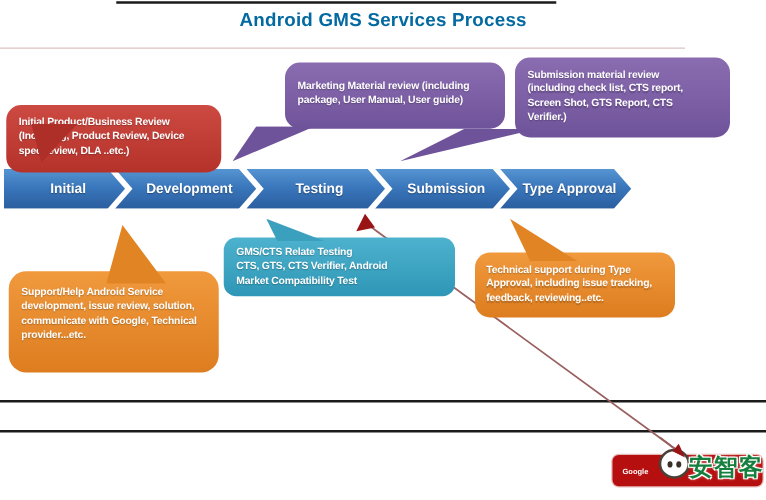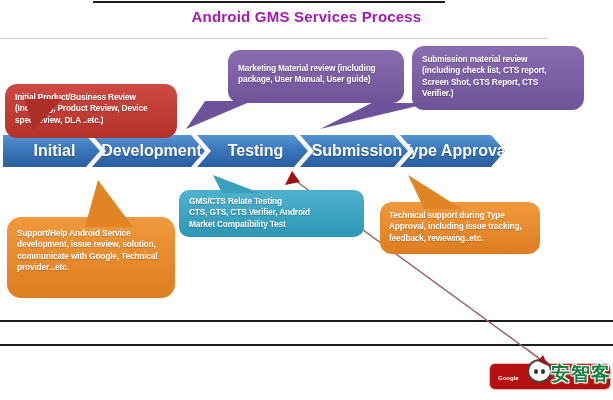--- a/index.html
+++ b/index.html
@@ -3,28 +3,28 @@
 <meta charset="utf-8">
 <style>
   html,body{margin:0;padding:0;background:#ffffff;}
   #stage{position:relative;width:613px;height:400px;background:#ffffff;overflow:hidden;
          font-family:"Liberation Sans",sans-serif;}
   
   .rule{position:absolute;background:#1b1b1b;}
   .faint-rule{position:absolute;background:#dcc3c3;}
   
   .title{position:absolute;top:8px;left:0;width:100%;text-align:center;
-         font-size:15px;font-weight:bold;color:#a21caf;letter-spacing:.2px;}
+         font-size:15px;font-weight:bold;color:#0369a1;letter-spacing:.2px;}
   
   .step{position:absolute;top:135px;height:32px;
         background:linear-gradient(180deg,#5695d2 0%,#3a77bc 45%,#2a5e9f 100%);
         display:flex;align-items:center;justify-content:center;}
   .step.mid{clip-path:polygon(0 0,calc(100% - 14px) 0,100% 50%,calc(100% - 14px) 100%,0 100%,14px 50%);}
   .step.first{clip-path:polygon(0 0,calc(100% - 14px) 0,100% 50%,calc(100% - 14px) 100%,0 100%);}
-  .step span{color:#fff;font-size:16px;font-weight:bold;text-shadow:0 1px 1px rgba(0,0,0,.35);
+  .step span{color:#fff;font-size:11px;font-weight:bold;text-shadow:0 1px 1px rgba(0,0,0,.35);
              padding-left:6px;white-space:nowrap;}
   
   .callout{position:absolute;border-radius:12px;color:#fff;font-size:8.3px;font-weight:bold;
            line-height:1.38;white-space:pre-line;letter-spacing:-.15px;z-index:2;
            text-shadow:0 1px 1px rgba(0,0,0,.25);box-sizing:border-box;}
   .tail{position:absolute;z-index:2;}
   .c-red{background:linear-gradient(180deg,#cc4a42 0%,#b5322b 100%);margin-top:36px;}
   .c-purple{background:linear-gradient(180deg,#8a6cb0 0%,#6f539a 100%);margin-left:44px;}
   .c-orange{background:linear-gradient(180deg,#f0993d 0%,#dd7d1f 100%);}
   .c-teal{background:linear-gradient(180deg,#4db2ce 0%,#2e96b6 100%);}

